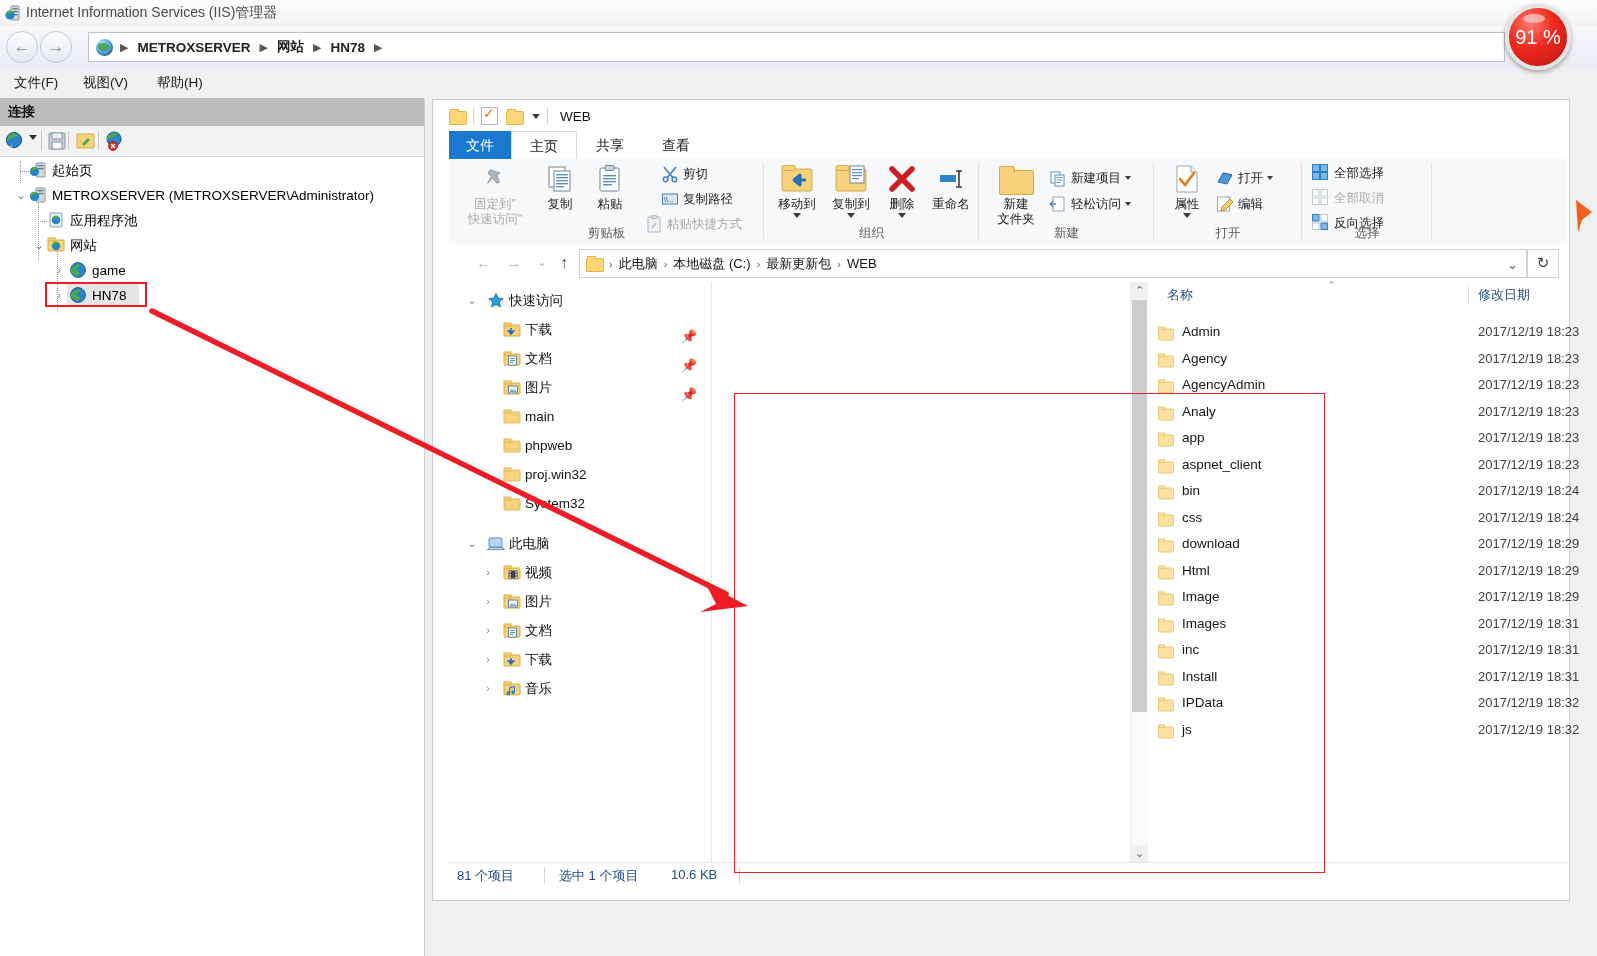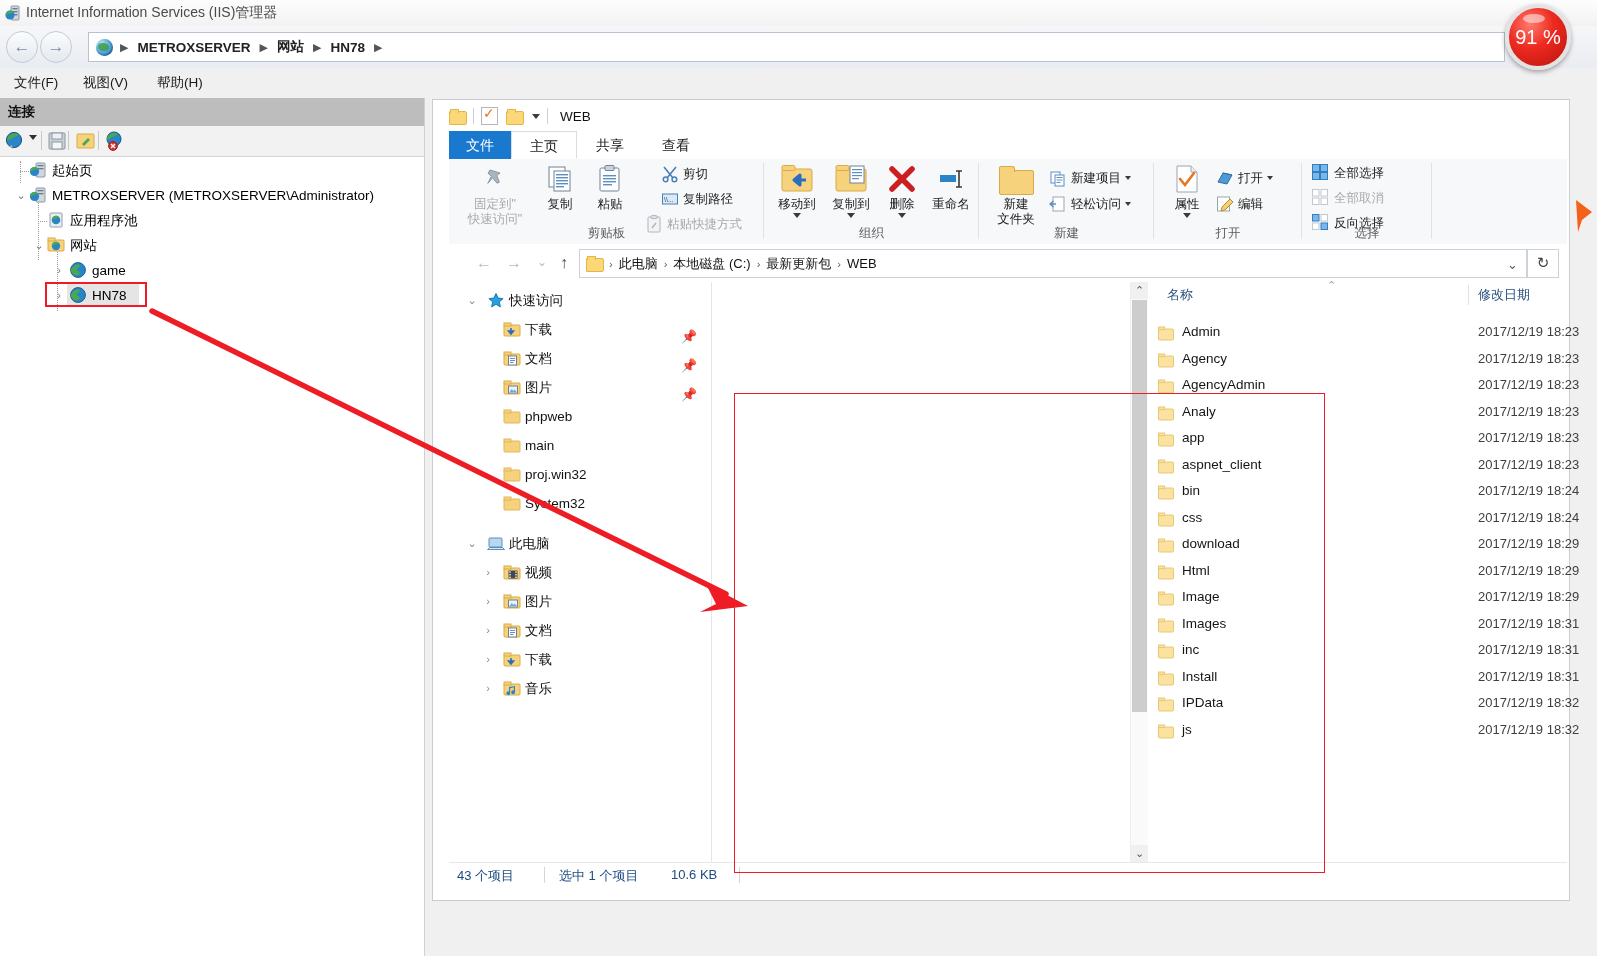--- a/index.html
+++ b/index.html
@@ -673,30 +673,30 @@
         <span class="nlb" style="left:76px">图片</span>
         <span class="pin">📌</span>
       </div>
       <div class="nvi">
         <span class="nic" style="left:54px">
           <svg width="18" height="18" viewBox="0 0 18 18">
               <rect x="1" y="4" width="16" height="11" rx="1" fill="#f7d27c" stroke="#e0b75c"></rect>
               <rect x="1" y="2" width="7" height="3" fill="#f7d27c" stroke="#e0b75c"></rect>
             </svg>
         </span>
-        <span class="nlb" style="left:76px">phpweb</span>
+        <span class="nlb" style="left:76px">main</span>
       </div>
       <div class="nvi">
         <span class="nic" style="left:54px">
           <svg width="18" height="18" viewBox="0 0 18 18">
               <rect x="1" y="4" width="16" height="11" rx="1" fill="#f7d27c" stroke="#e0b75c"></rect>
               <rect x="1" y="2" width="7" height="3" fill="#f7d27c" stroke="#e0b75c"></rect>
             </svg>
         </span>
-        <span class="nlb" style="left:76px">main</span>
+        <span class="nlb" style="left:76px">phpweb</span>
       </div>
       <div class="nvi">
         <span class="nic" style="left:54px">
           <svg width="18" height="18" viewBox="0 0 18 18">
               <rect x="1" y="4" width="16" height="11" rx="1" fill="#f7d27c" stroke="#e0b75c"></rect>
               <rect x="1" y="2" width="7" height="3" fill="#f7d27c" stroke="#e0b75c"></rect>
             </svg>
         </span>
         <span class="nlb" style="left:76px">proj.win32</span>
       </div>
@@ -930,21 +930,21 @@
                 <rect x="0.5" y="3" width="15" height="11" rx="1" fill="#fbe2a0" stroke="#e7c876"></rect>
                 <rect x="0.5" y="1" width="6" height="2.6" fill="#fbe2a0" stroke="#e7c876"></rect>
               </svg></span>
             <span class="fnm">js</span>
             <span class="fdt">2017/12/19 18:32</span>
           </div>
         </div>
     </div>
 
     <div id="statusbar">
-      <div class="st" style="left:8px">43 个项目</div>
+      <div class="st" style="left:8px">81 个项目</div>
       <div class="stdiv" style="left:95px"></div>
       <div class="st" style="left:110px">选中 1 个项目</div>
       <div class="st" style="left:222px">10.6 KB</div>
       <div class="stdiv" style="left:290px"></div>
     </div>
   </div>
 
   <div id="list-redbox"></div>
 
   <svg id="arrow-svg">

